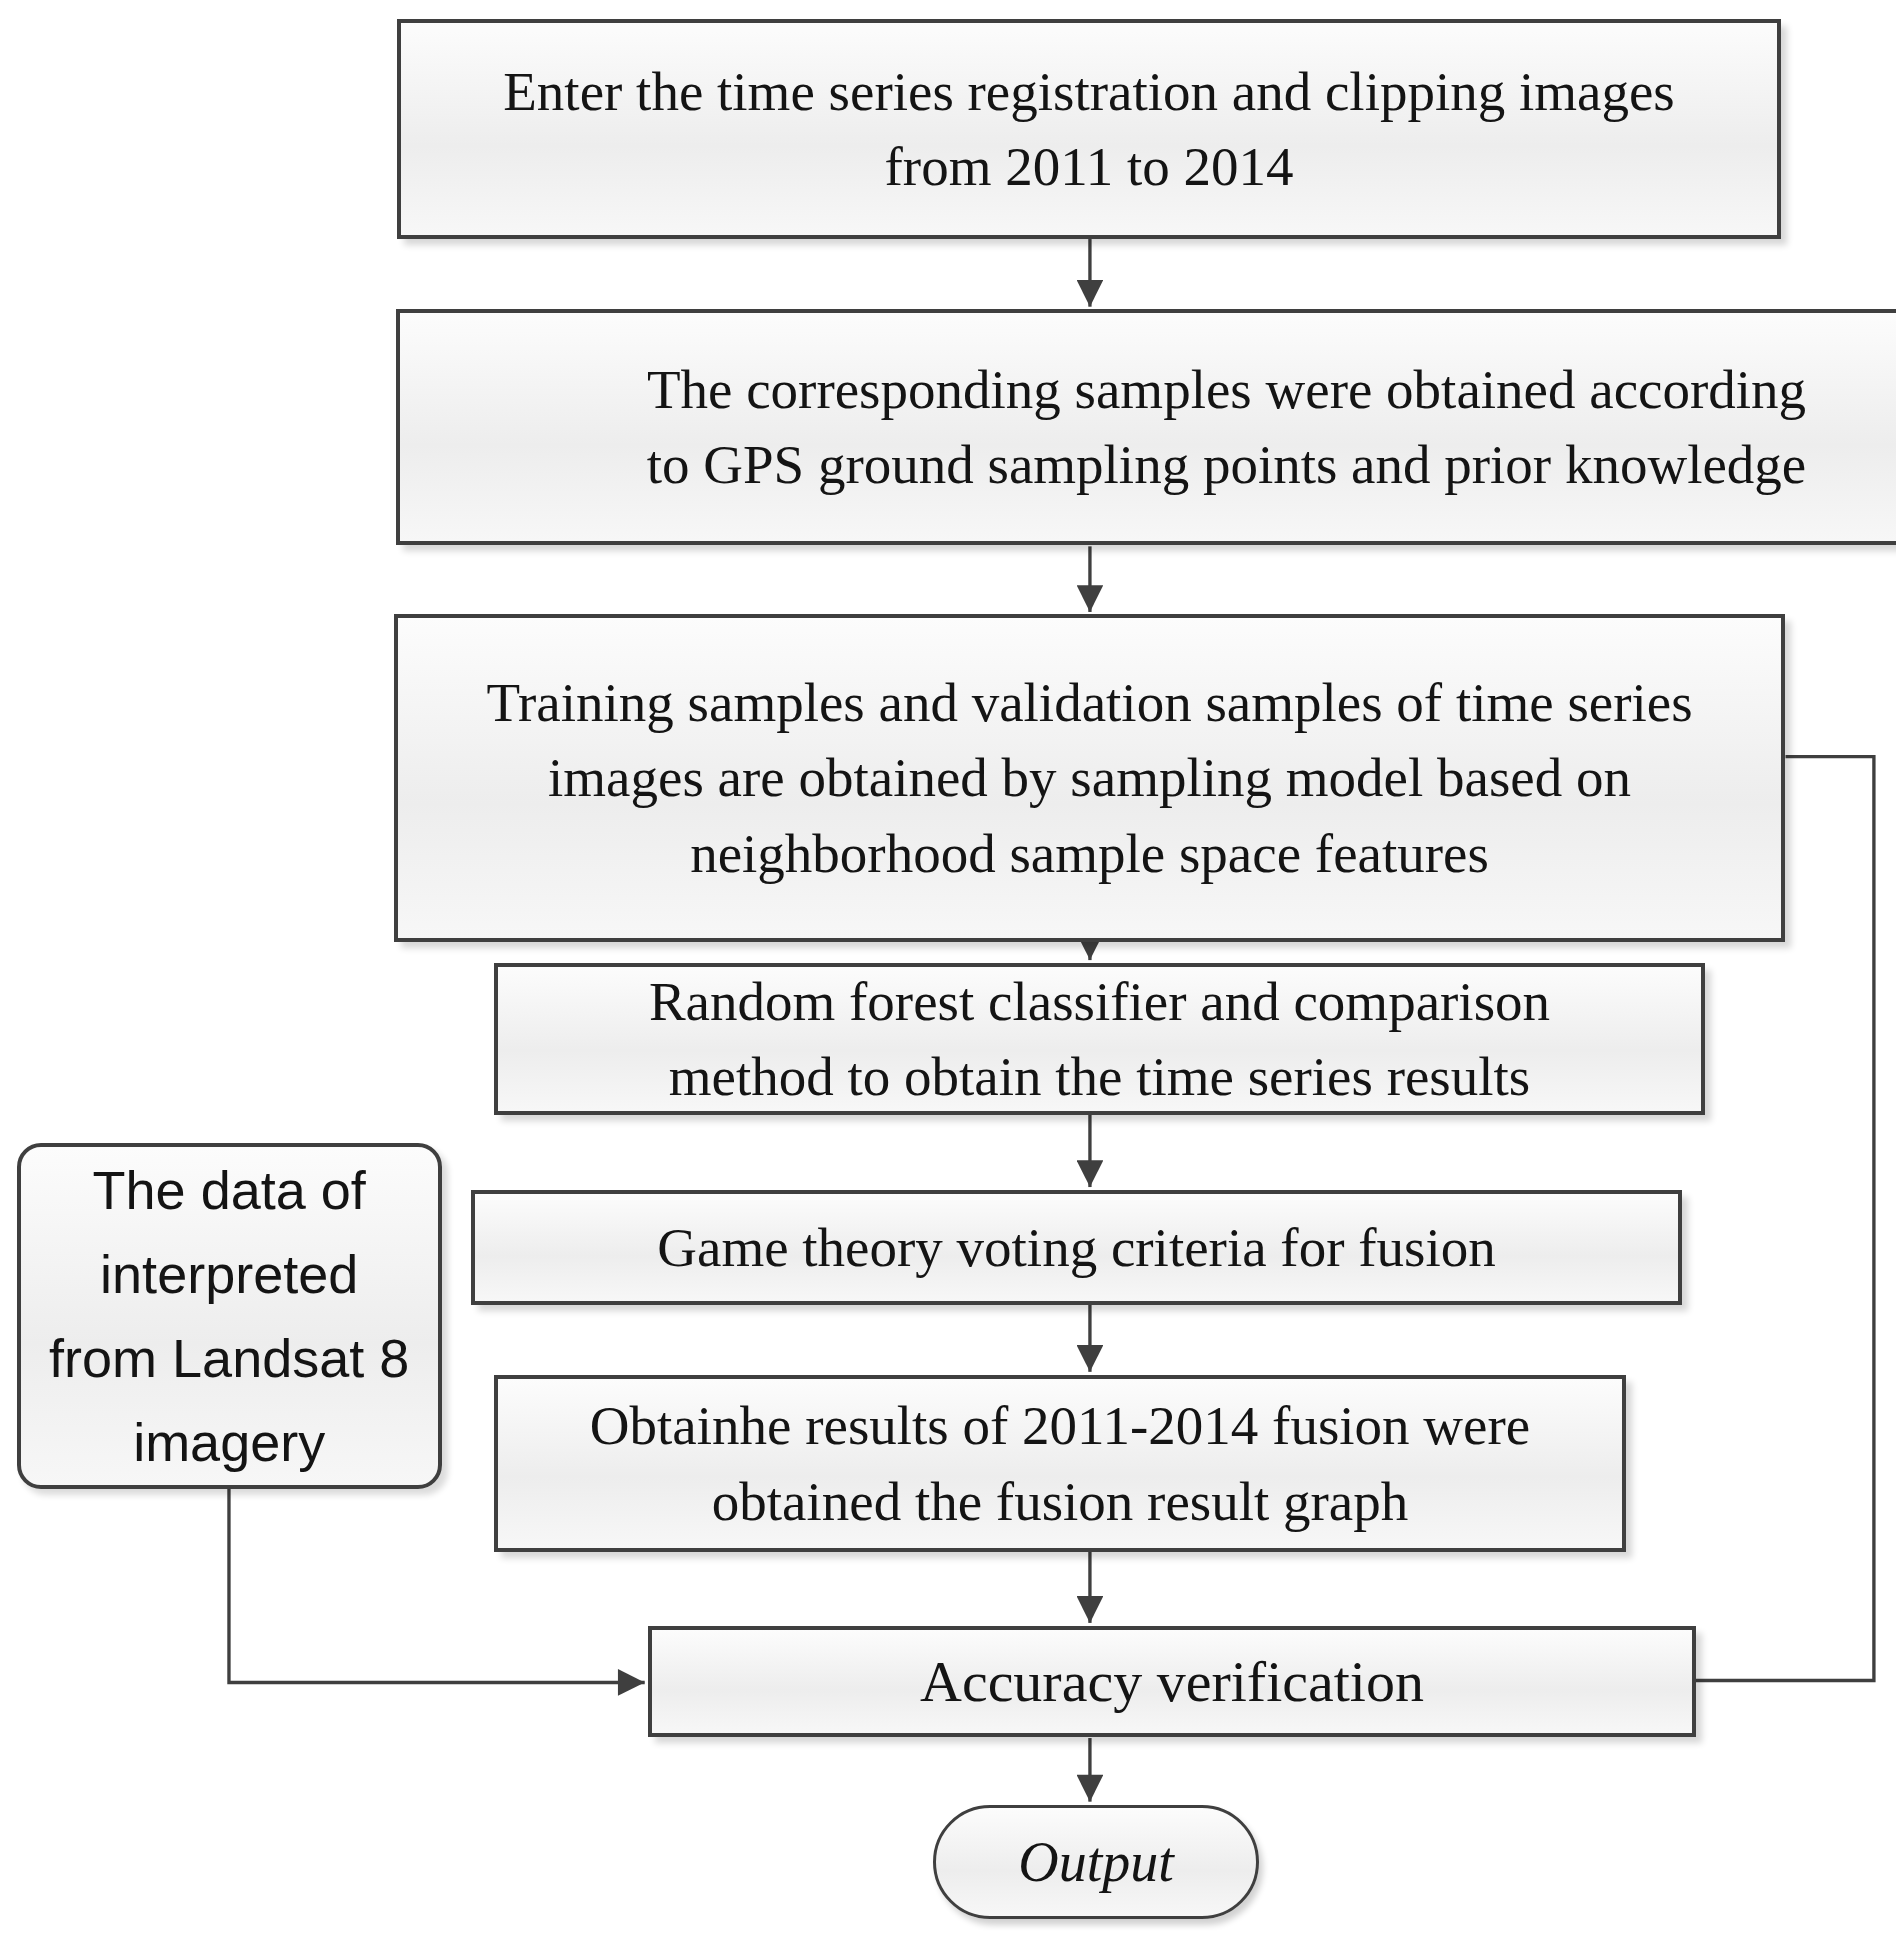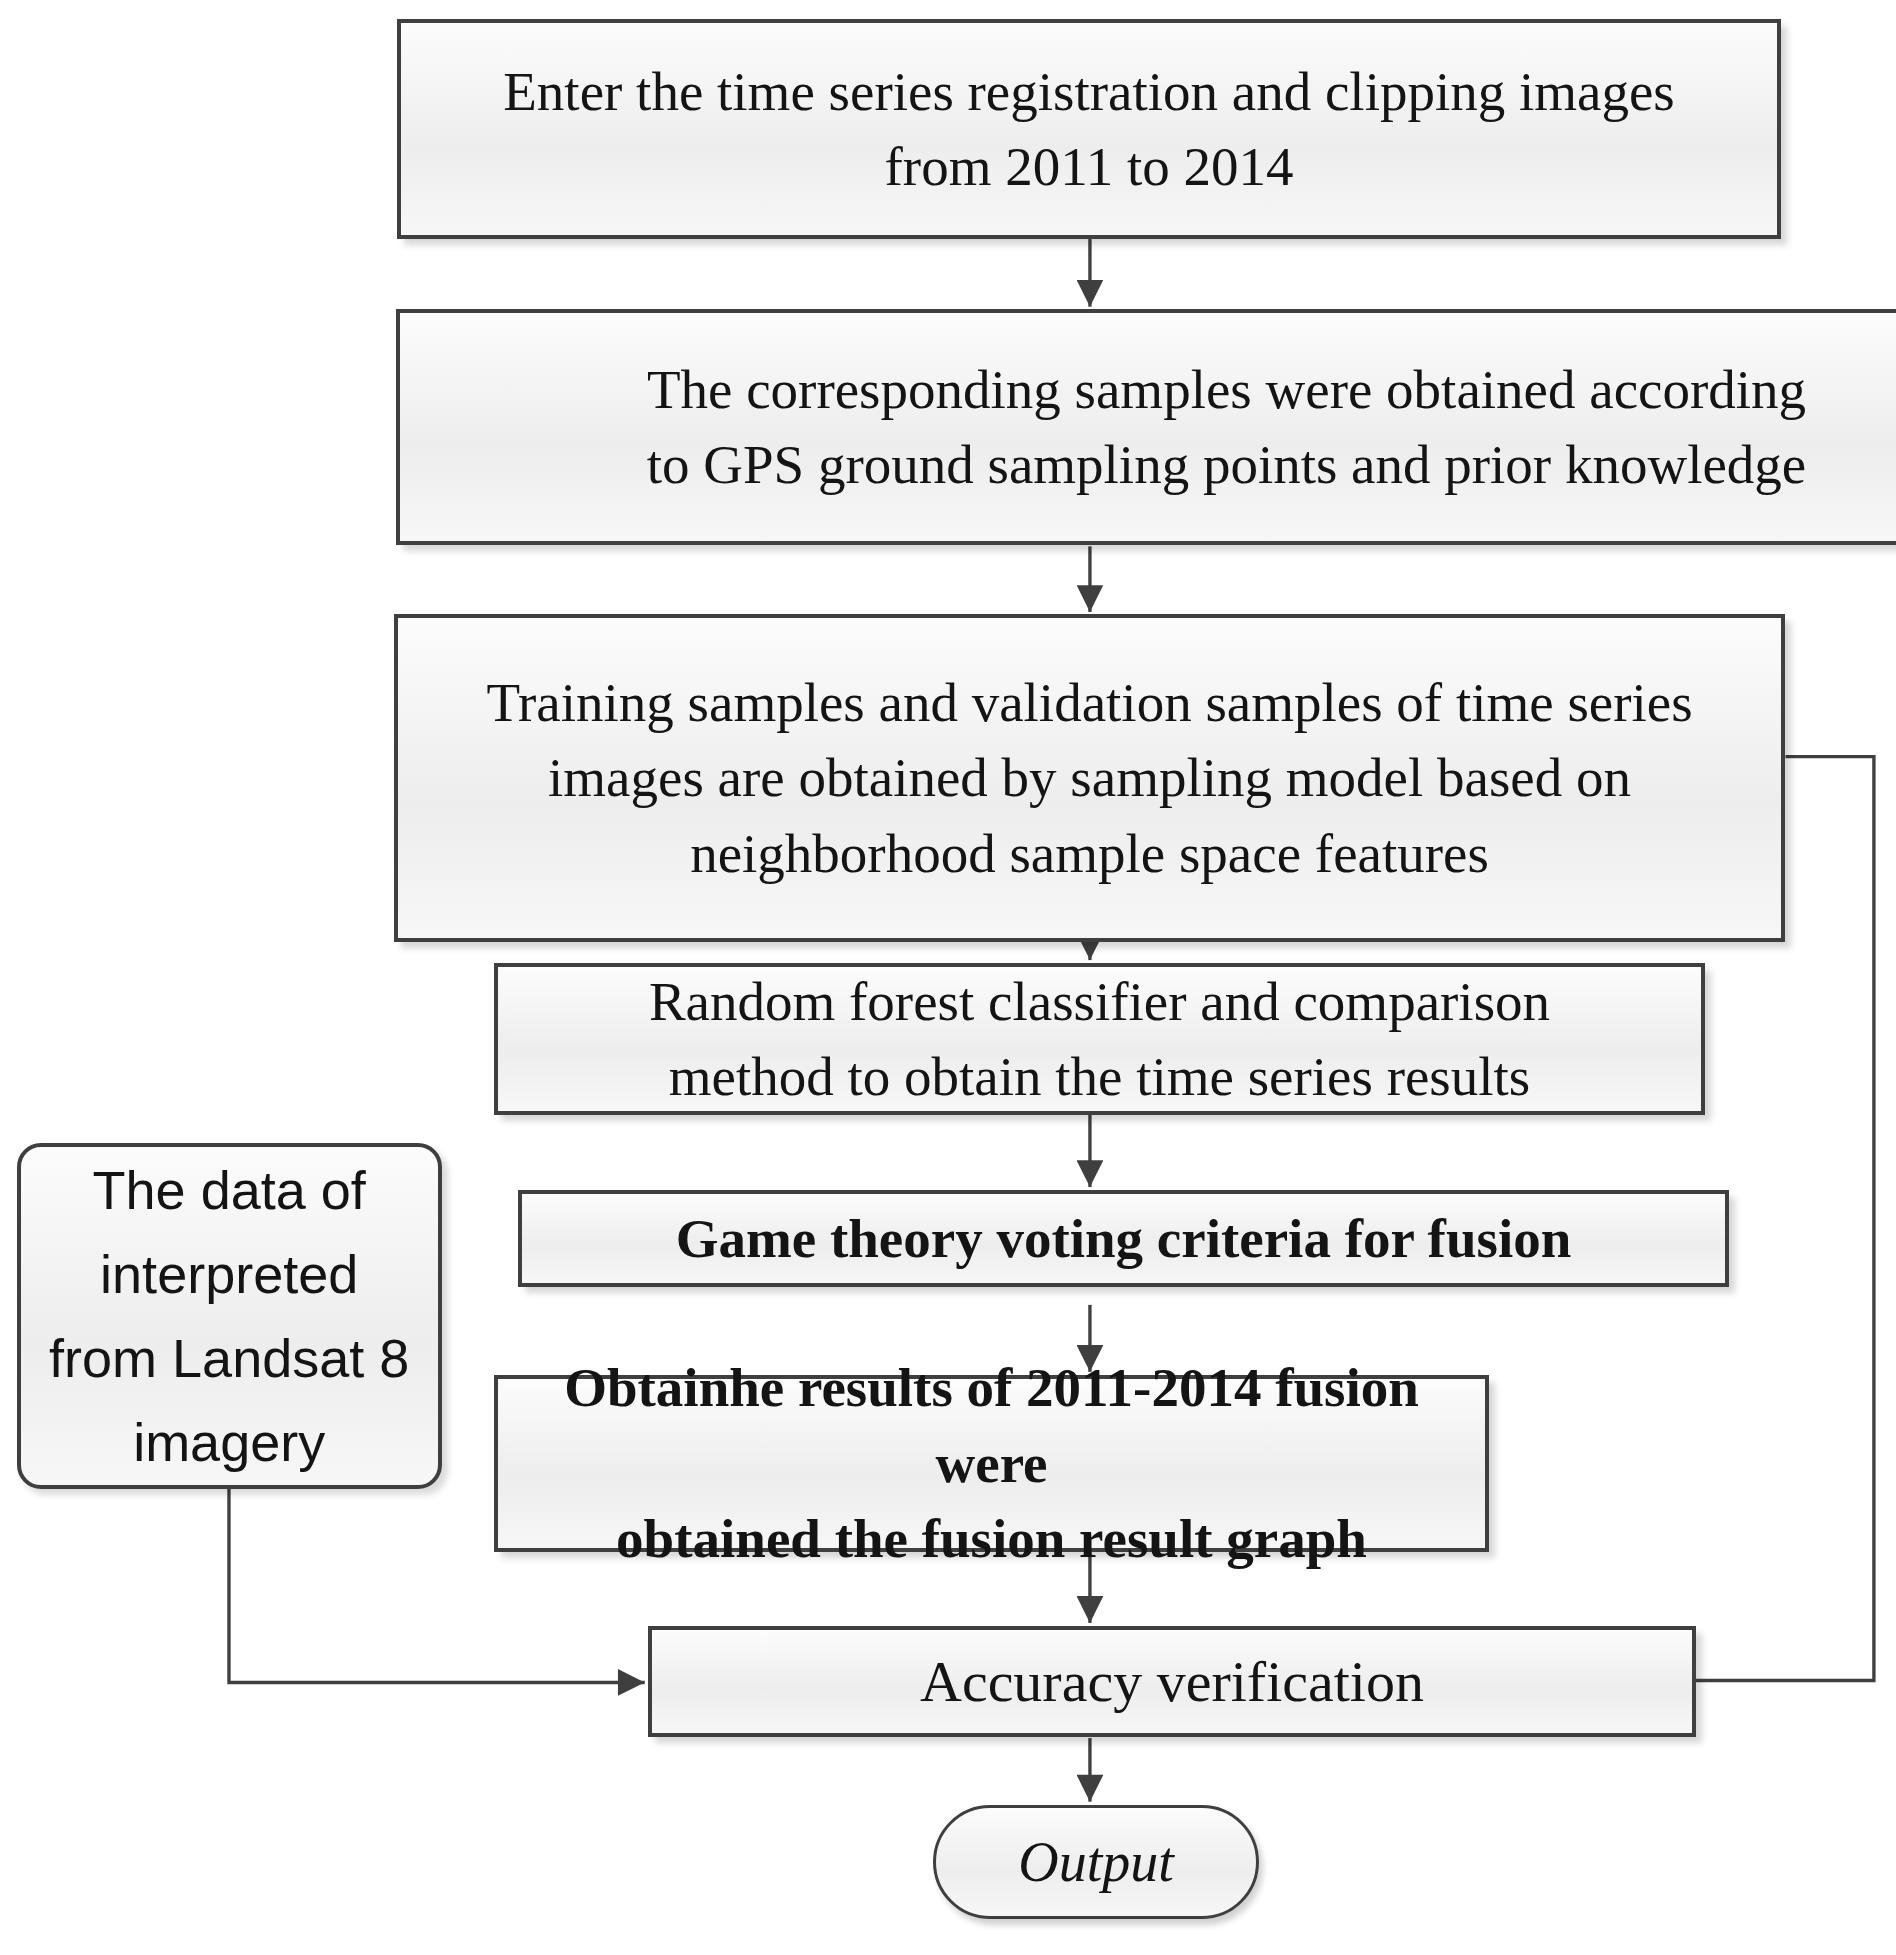--- a/index.html
+++ b/index.html
@@ -97,23 +97,23 @@
   <div class="node" style="left:396px; top:309px; width:1661px; height:236px;">The corresponding samples were obtained according
 to GPS ground sampling points and prior knowledge</div>
 
   <div class="node" style="left:394px; top:614px; width:1391px; height:328px;">Training samples and validation samples of time series
 images are obtained by sampling model based on
 neighborhood sample space features</div>
 
   <div class="node" style="left:494px; top:963px; width:1211px; height:152px;">Random forest classifier and comparison
 method to obtain the time series results</div>
 
-  <div class="node" style="left:518px; top:1190px; width:1211px; height:97px;font-weight:bold;">Game theory voting criteria for fusion</div>
+  <div class="node" style="left:471px; top:1190px; width:1211px; height:115px;">Game theory voting criteria for fusion</div>
 
-  <div class="node" style="left:494px; top:1375px; width:995px; height:177px;font-weight:bold;">Obtainhe results of 2011-2014 fusion were
+  <div class="node" style="left:494px; top:1375px; width:1132px; height:177px;">Obtainhe results of 2011-2014 fusion were
 obtained the fusion result graph</div>
 
   <div class="node node--sans" style="left:16.7px; top:1143px; width:425px; height:346px;">The data of
 interpreted
 from Landsat 8
 imagery</div>
 
   <div class="node node--accver" style="left:648px; top:1626px; width:1048px; height:111px;text-align:center;">Accuracy verification</div>
 
   <div class="node node--stadium" style="left:933px; top:1805px; width:326px; height:114px;font-style:italic;">Output</div>

